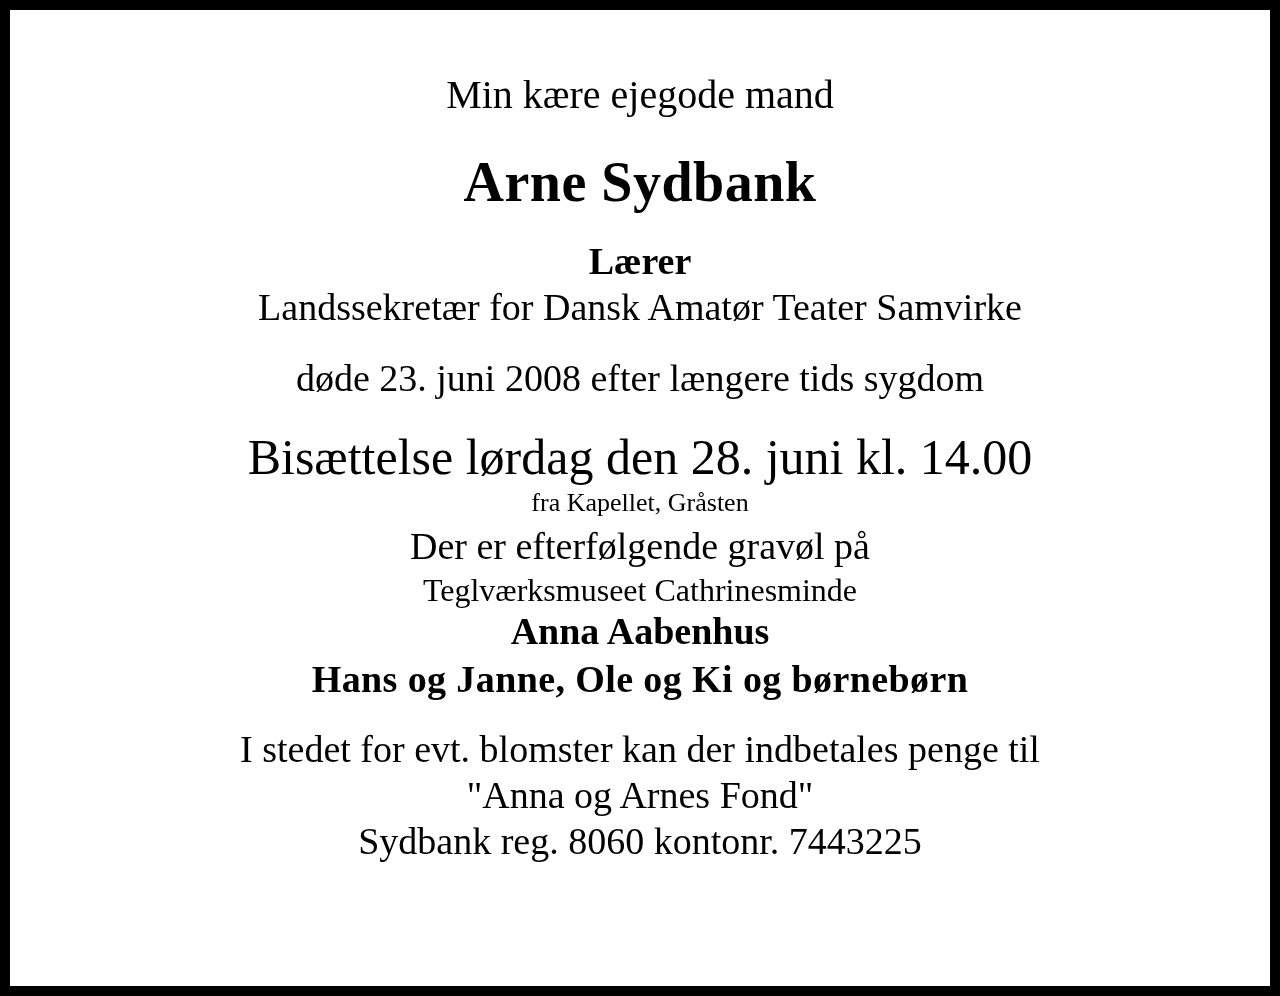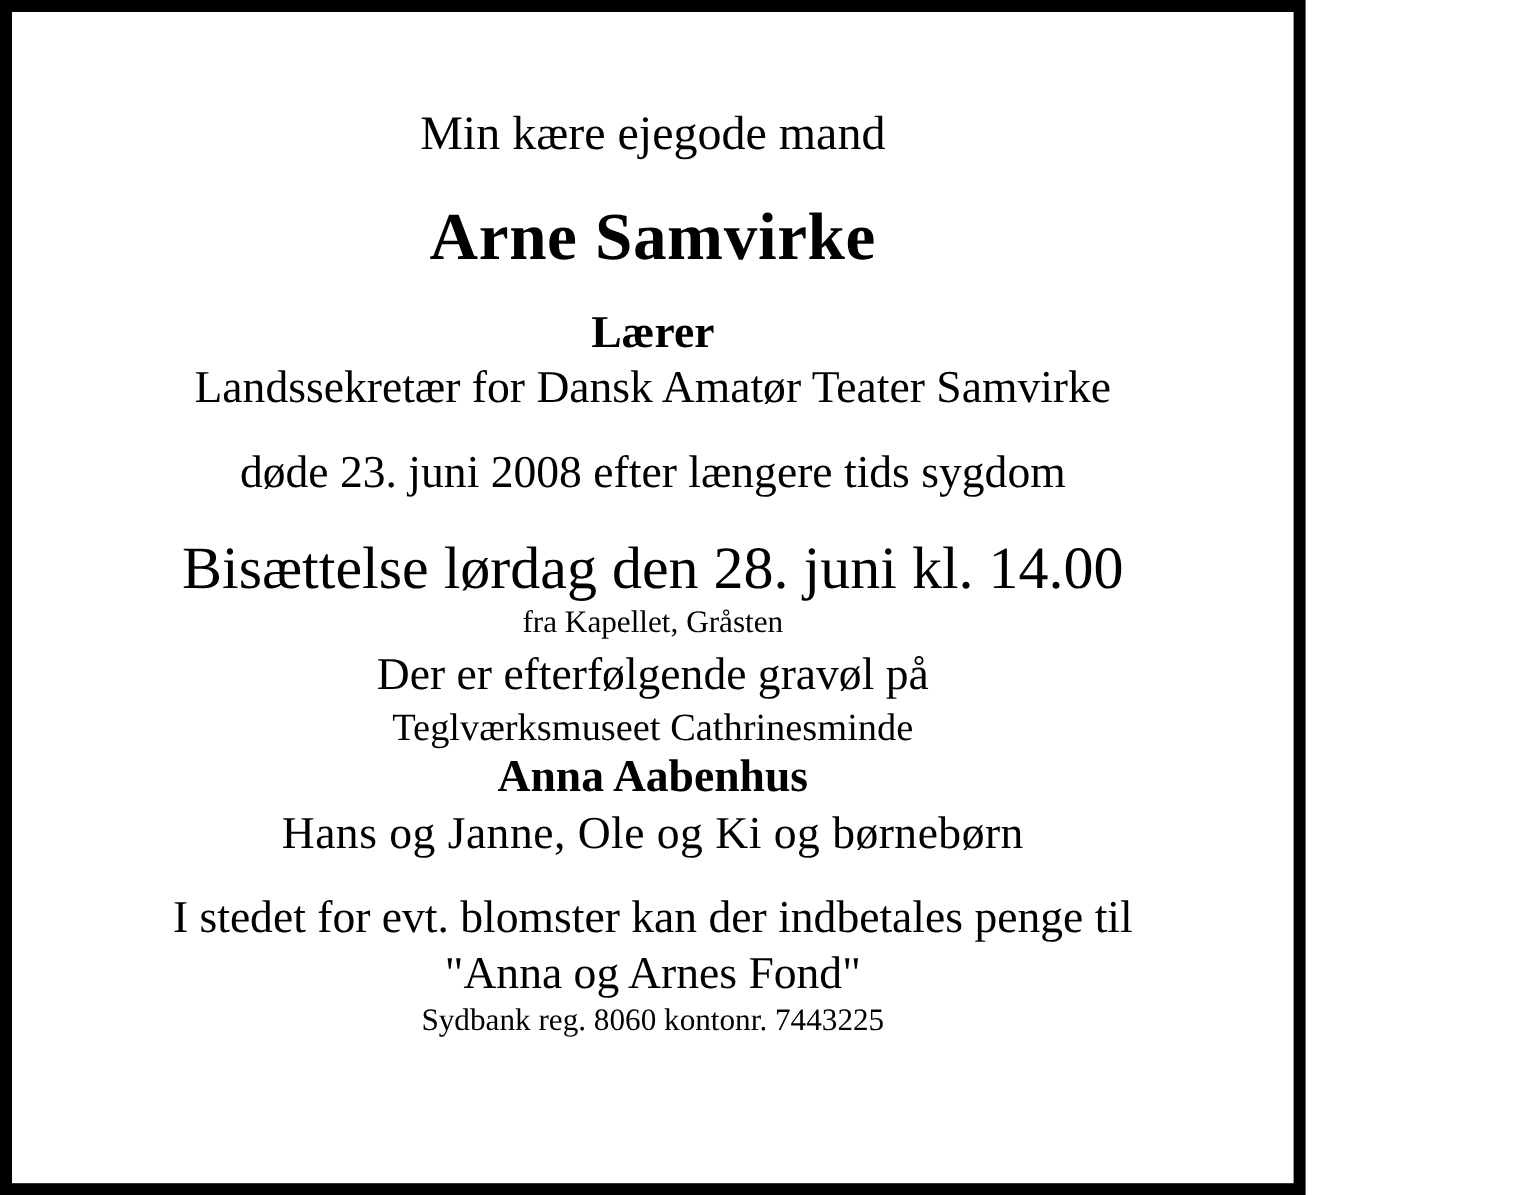--- a/index.html
+++ b/index.html
@@ -9,25 +9,25 @@
   }
   body {
     width: 1280px;
     height: 996px;
     font-family: "Liberation Serif", "DejaVu Serif", serif;
     color: #000000;
     overflow: hidden;
   }
   .notice-frame {
     box-sizing: border-box;
-    width: 1088px;
+    width: 1280px;
     height: 996px;
     border: 10px solid #000000;
     background: #ffffff;
-    padding: 16px;
+    padding: 0;
     display: block;
   }
   .notice-inner {
     box-sizing: border-box;
     width: 100%;
     height: 100%;
     padding: 48px 60px 40px 60px;
     text-align: center;
     display: flex;
     flex-direction: column;
@@ -79,46 +79,46 @@
   .service-4 {
     font-size: 32px;
     margin-top: 4px;
   }
   .survivor-1 {
     font-size: 38px;
     font-weight: bold;
   }
   .survivor-2 {
     font-size: 38px;
-    font-weight: normal;
+    font-weight: bold;
     letter-spacing: 0.4px;
     margin-top: 4px;
   }
   .memorial-1 {
     font-size: 38px;
     margin-top: 26px;
   }
   .memorial-2 {
     font-size: 38px;
     margin-top: 2px;
   }
   .memorial-3 {
-    font-size: 26px;
+    font-size: 38px;
     margin-top: 2px;
   }
 </style>
 </head>
 <body>
 
 <div class="notice-frame">
   <div class="notice-inner">
 
     <span class="line intro">Min kære ejegode mand</span>
 
-    <span class="line deceased-name">Arne Samvirke</span>
+    <span class="line deceased-name">Arne Sydbank</span>
 
     <span class="line role">Lærer</span>
     <span class="line role2">Landssekretær for Dansk Amatør Teater Samvirke</span>
 
     <span class="line death-line">døde 23. juni 2008 efter længere tids sygdom</span>
 
     <span class="line service-1">Bisættelse lørdag den 28. juni kl. 14.00</span>
     <span class="line service-2">fra Kapellet, Gråsten</span>
     <span class="line service-3">Der er efterfølgende gravøl på</span>
     <span class="line service-4">Teglværksmuseet Cathrinesminde</span>

